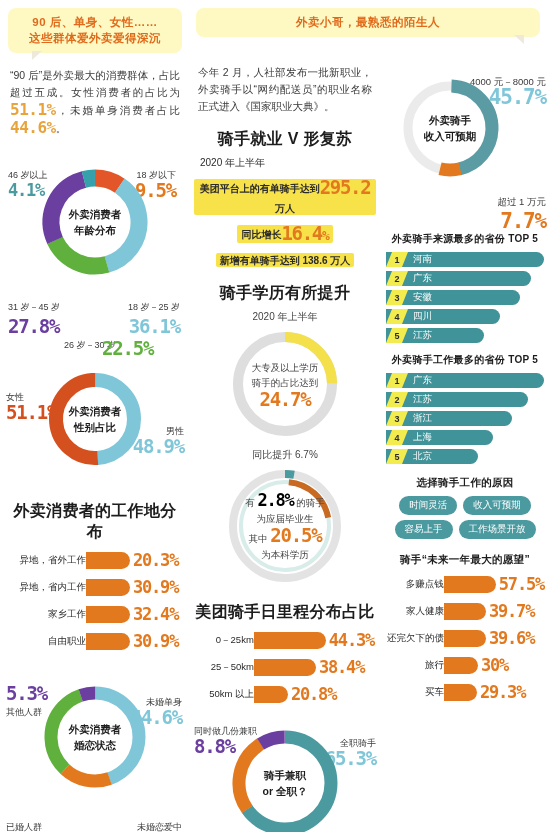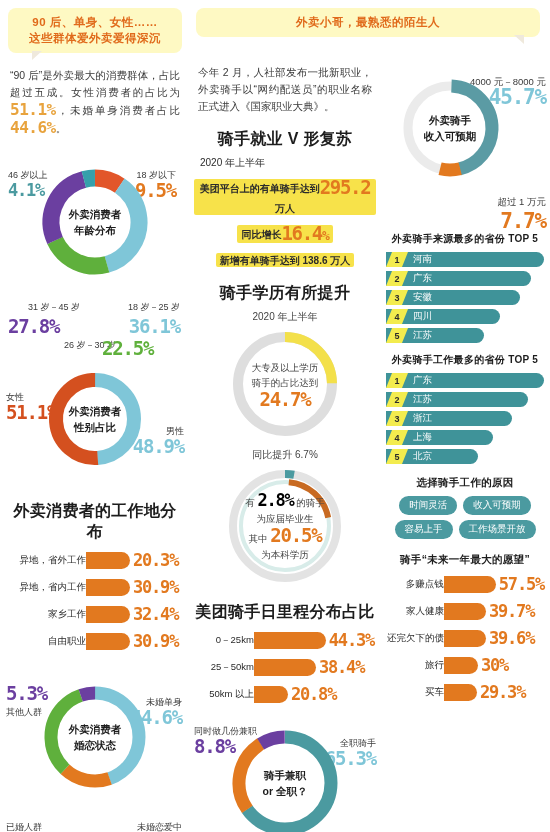--- a/index.html
+++ b/index.html
@@ -130,21 +130,21 @@
 
     <div class="donut-wrap" style="height:190px;margin-top:16px;">
       <div class="lbl" style="left:2px;top:6px;">46 岁以上</div>
       <div class="lbl pct s" style="left:2px;top:18px;color:#4b9aa0;">4.1%</div>
       <div class="lbl" style="right:8px;top:6px;">18 岁以下</div>
       <div class="lbl pct m" style="right:8px;top:18px;color:#e2791f;">9.5%</div>
       <div class="lbl" style="right:4px;bottom:40px;">18 岁－25 岁</div>
       <div class="lbl pct m" style="right:4px;bottom:18px;color:#7fc6d8;">36.1%</div>
       <div class="lbl" style="left:58px;bottom:2px;">26 岁－30 岁</div>
 
-      <div class="lbl" style="left:2px;bottom:40px;margin-left:20px;">31 岁－45 岁</div>
+      <div class="lbl" style="left:2px;bottom:40px;">31 岁－45 岁</div>
       <div class="lbl pct m" style="left:2px;bottom:18px;color:#6b3fa0;">27.8%</div>
 
       <div class="donut" style="width:118px;height:118px;margin-top:26px;">
         <svg width="118" height="118" viewBox="0 0 118 118">
           <g transform="translate(59,59)">
 
             <circle r="44" fill="none" stroke="#e2562a" stroke-width="17" stroke-dasharray="26.3 250.2" transform="rotate(-90)"></circle>
 
             <circle r="44" fill="none" stroke="#7fc6d8" stroke-width="17" stroke-dasharray="99.8 176.7" transform="rotate(-55.8)"></circle>
 

